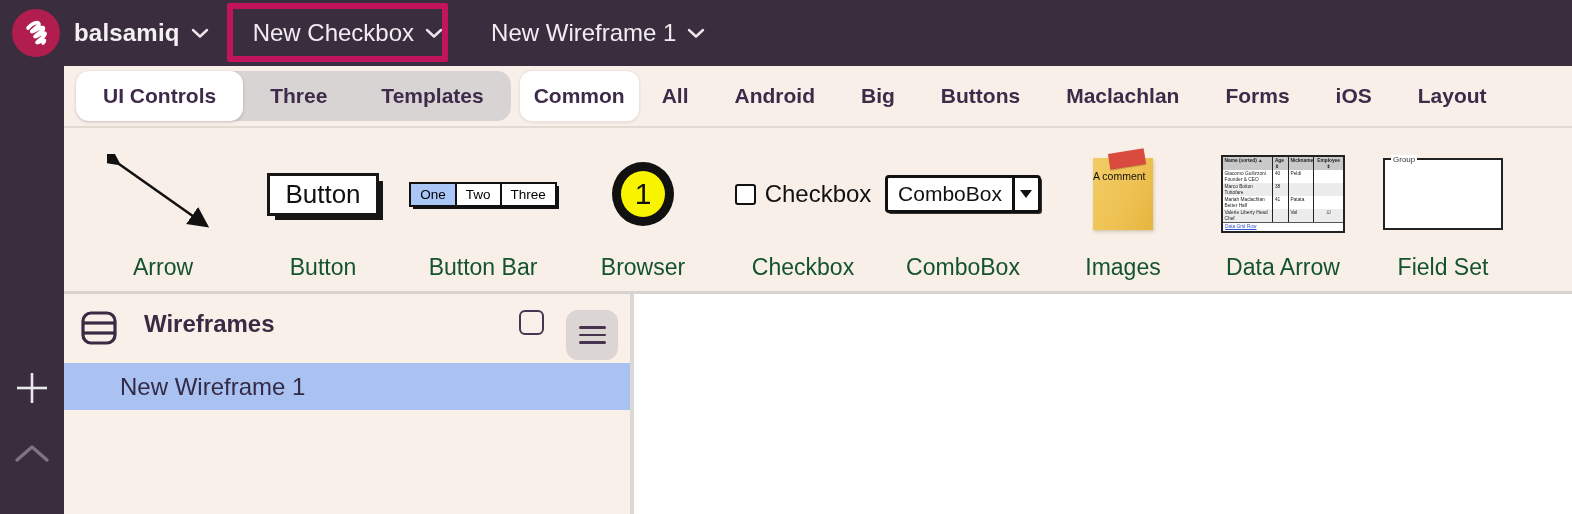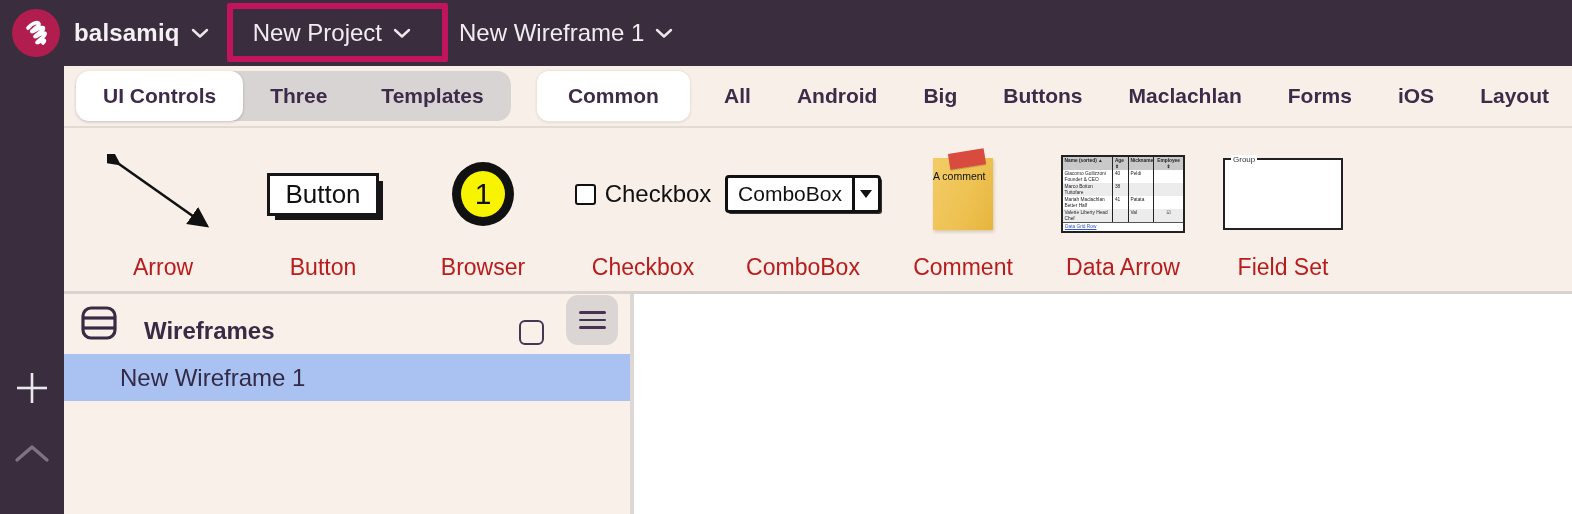--- a/index.html
+++ b/index.html
@@ -23,35 +23,35 @@
   .strip { position:absolute; left:0; top:66px; width:64px; height:448px; background:#3a2e3e; }
   .plus-btn { position:absolute; left:13px; top:303px; width:38px; height:38px;
               display:flex; align-items:center; justify-content:center; }
   .chevup { position:absolute; left:13px; top:376px; width:38px; height:24px;
             display:flex; align-items:center; justify-content:center; }
 
   
   .ribbon { position:absolute; left:64px; top:66px; width:1508px; height:228px;
             background:#f8efe8; border-bottom:3px solid #d9d3d0; overflow:hidden; }
   .tabrow { height:62px; display:flex; align-items:center; padding-left:12px;
-            border-bottom:2px solid #e3dad3;justify-content:space-between; }
+            border-bottom:2px solid #e3dad3; }
   .segmented { background:#d8d4d3; border-radius:14px; height:50px; display:flex; align-items:center; }
   .seg-tab { font-size:21px; font-weight:700; color:#3e2b49; padding:0 27px; height:50px;
              display:flex; align-items:center; border-radius:13px; white-space:nowrap; }
   .seg-tab.active { background:#ffffff; box-shadow:0 1px 3px rgba(60,40,70,.25); }
-  .pill { margin-left:15px; background:#ffffff; border-radius:12px; height:50px; padding:0 31px;
+  .pill { margin-left:9px; background:#ffffff; border-radius:12px; height:50px; padding:0 14px;
           display:flex; align-items:center; font-size:21px; font-weight:700; color:#3e2b49;
           box-shadow:0 0 0 1px #eee4dc, 0 1px 3px rgba(60,40,70,.18); white-space:nowrap; }
   .cat { font-size:21px; font-weight:700; color:#3e2b49; padding:0 23px; white-space:nowrap; }
   .cats { display:flex; align-items:center; }
 
   .thumbrow { display:flex; gap:10px; padding:14px 0 0 24px; }
   .control { width:150px; flex:0 0 auto; display:flex; flex-direction:column; align-items:center; }
   .thumbwrap { height:104px; display:flex; align-items:center; justify-content:center; }
-  .lbl { margin-top:8px; font-size:23px; color:#b91c1c; white-space:nowrap; }
+  .lbl { margin-top:8px; font-size:23px; color:#14532d; white-space:nowrap; }
 
   
   .browser { width:88px; height:78px; border:2px solid #4b4b4b; background:#fff;
              display:flex; flex-direction:column; }
   .br-top { height:20px; background:#d9d9d9; border-bottom:1px solid #7a7a7a;
             display:flex; align-items:center; padding:0 3px; gap:2px; position:relative; }
   .br-title { position:absolute; top:1px; left:28px; width:26px; height:3px; background:#8a8a8a; }
   .br-dot { width:6px; height:6px; border:1px solid #444; border-radius:50%; background:#f4f4f4; flex:0 0 auto; margin-top:4px;}
   .br-url { flex:1; height:7px; background:#fff; border:1px solid #555; border-radius:4px; margin-top:4px;}
   .br-btn { width:12px; height:8px; border:1px solid #555; background:#e8e8e8; border-radius:2px; margin-top:4px;}
@@ -94,21 +94,21 @@
   .dg-cell { border-right:1.5px solid #222; padding:1px 1.5px; min-height:8px; overflow:hidden; }
   .dg-cell:last-child { border-right:none; text-align:center; }
   .dg-footer { border-top:1px solid #555; color:#3355cc; text-decoration:underline; padding:1px 2px; }
 
   .fieldset-thumb { position:relative; width:120px; height:72px; border:2px solid #222; background:#fff; }
   .fieldset-legend { position:absolute; top:-5px; left:6px; background:#fff; padding:0 2px;
                      font-size:8px; color:#333; }
 
   
   .sidebar { position:absolute; left:64px; top:294px; width:566px; height:220px; background:#f9f0e9; }
-  .panel-header { height:60px; display:flex; align-items:flex-end; padding:9px 12px; }
+  .panel-header { height:69px; display:flex; align-items:flex-start; padding:16px 12px; }
   .wf-icon { margin-left:4px; flex:0 0 auto; }
   .panel-title { margin-left:26px; font-size:24px; font-weight:800; color:#3a2a44; }
   .ph-spacer { flex:1; }
   .hdr-checkbox { width:25px; height:25px; border:2.5px solid #473651; border-radius:6px;
                   background:transparent; margin-right:22px; }
   .hamburger { width:52px; height:50px; background:#dbd6d4; border-radius:12px;
                display:flex; flex-direction:column; align-items:center; justify-content:center; gap:5px; }
   .hamburger span { display:block; width:27px; height:2.6px; background:#463350; border-radius:2px; }
   .wf-item { height:47px; background:#a9c2f1; display:flex; align-items:center;
              padding-left:56px; font-size:24px; color:#332a46; }
@@ -124,21 +124,21 @@
     <svg width="34" height="34" viewBox="0 0 34 34">
       <path d="M9 12 C14 6,21 5,20 9 C14 14,10 17,15 15 C22 11,26 10,24 14 C18 19,13 22,18 20 C25 16,28 16,25 20 C20 25,15 28,20 26 C25 23,27 24,24 27" fill="none" stroke="#ffffff" stroke-width="3.6" stroke-linecap="round" stroke-linejoin="round"></path>
     </svg>
   </div>
   <span class="appname">balsamiq</span>
   <span class="chev">
     <svg width="18" height="11" viewBox="0 0 18 11">
         <polyline points="2,2 9,8.5 16,2" fill="none" stroke="#ece7ec" stroke-width="2.4" stroke-linecap="round" stroke-linejoin="round"></polyline>
       </svg>
   </span>
-  <span class="menuname ml-proj">New Project</span>
+  <span class="menuname ml-proj">New Checkbox</span>
   <span class="chev">
     <svg width="18" height="11" viewBox="0 0 18 11">
         <polyline points="2,2 9,8.5 16,2" fill="none" stroke="#ece7ec" stroke-width="2.4" stroke-linecap="round" stroke-linejoin="round"></polyline>
       </svg>
   </span>
   <span class="menuname ml-wf">New Wireframe 1</span>
   <span class="chev">
     <svg width="18" height="11" viewBox="0 0 18 11">
         <polyline points="2,2 9,8.5 16,2" fill="none" stroke="#ece7ec" stroke-width="2.4" stroke-linecap="round" stroke-linejoin="round"></polyline>
       </svg>
@@ -197,20 +197,30 @@
     </div>
 
 
     <div class="control">
       <div class="thumbwrap">
         <div class="btn-thumb">Button</div>
       </div>
       <div class="lbl">Button</div>
     </div>
 
+    <div class="control">
+      <div class="thumbwrap">
+        <div class="bbar">
+          <div class="bbar-cell">One</div>
+          <div class="bbar-cell">Two</div>
+          <div class="bbar-cell">Three</div>
+        </div>
+      </div>
+      <div class="lbl">Button Bar</div>
+    </div>
 
     <div class="control">
       <div class="thumbwrap">
         <div class="callout">1</div>
       </div>
       <div class="lbl">Browser</div>
     </div>
 
     <div class="control">
       <div class="thumbwrap">
@@ -234,21 +244,21 @@
       <div class="lbl">ComboBox</div>
     </div>
 
     <div class="control">
       <div class="thumbwrap">
         <div class="sticky">
           <div class="tape"></div>
           <div class="sticky-text">A comment</div>
         </div>
       </div>
-      <div class="lbl">Comment</div>
+      <div class="lbl">Images</div>
     </div>
 
     <div class="control">
       <div class="thumbwrap">
         <div class="dgrid">
             <div class="dg-row dg-head">
               <div class="dg-cell">Name (sorted) ▲</div>
               <div class="dg-cell">Age ⇕</div>
               <div class="dg-cell">Nickname</div>
               <div class="dg-cell">Employee ⇕</div>

